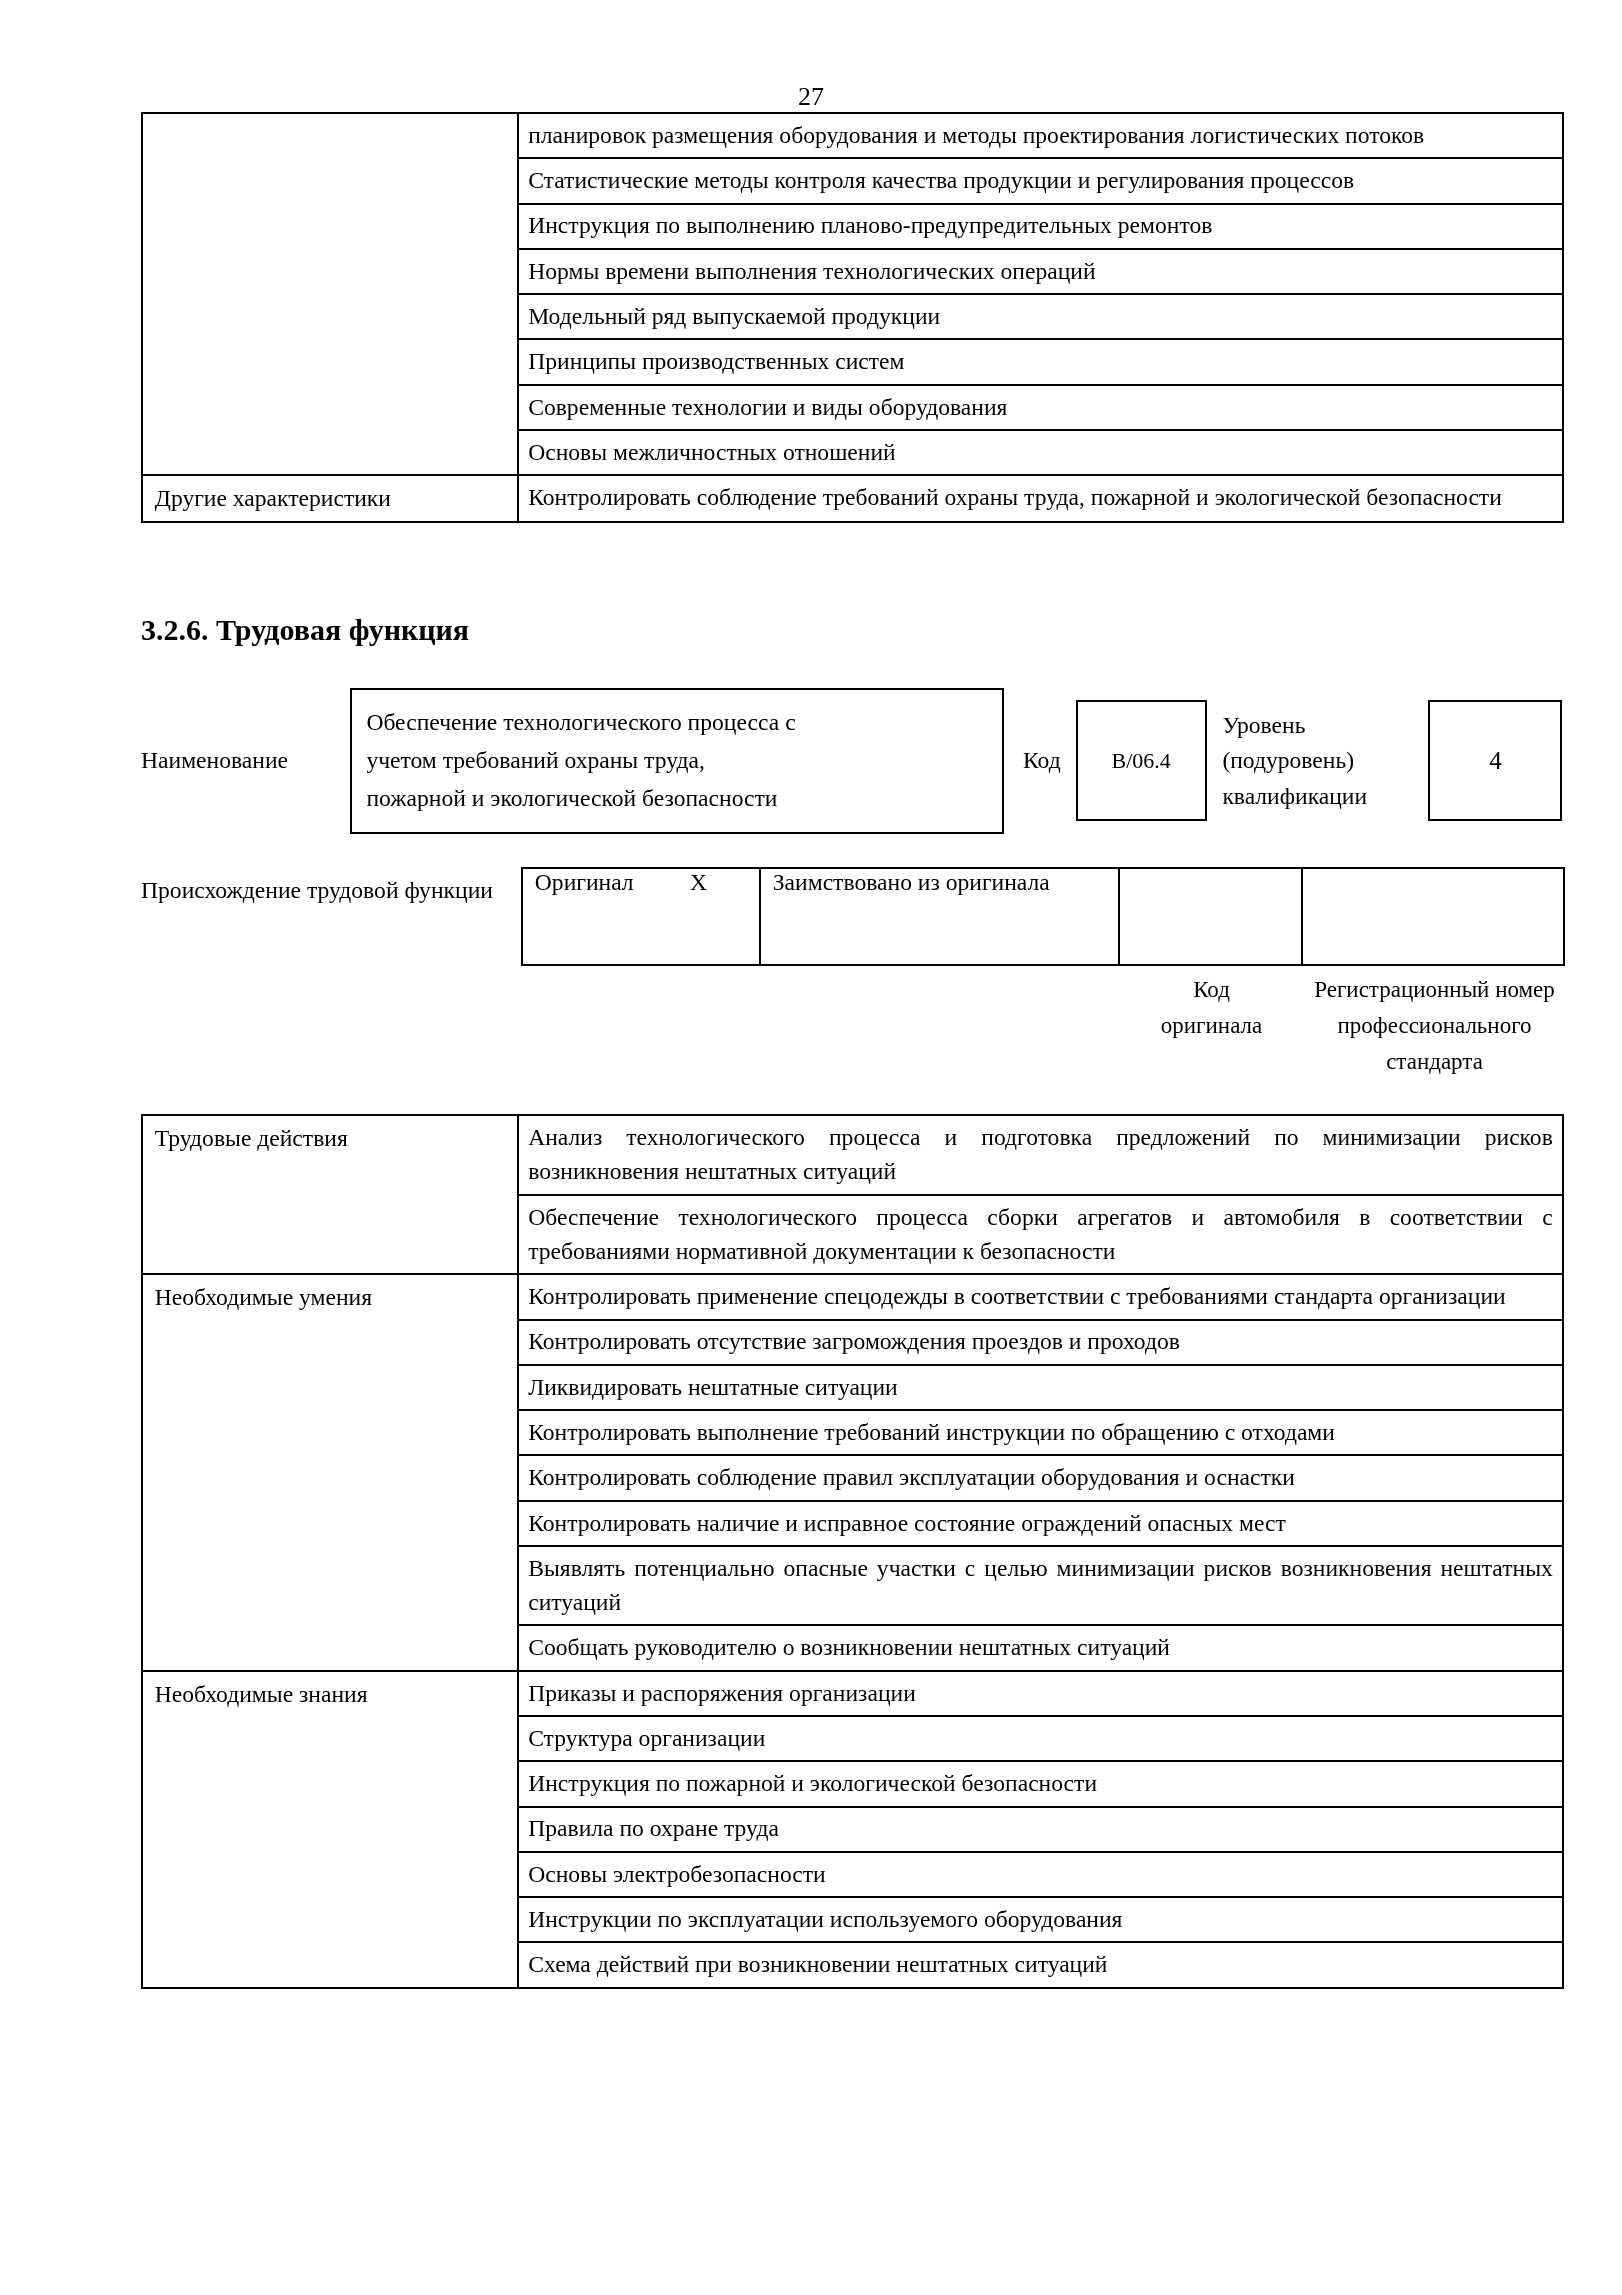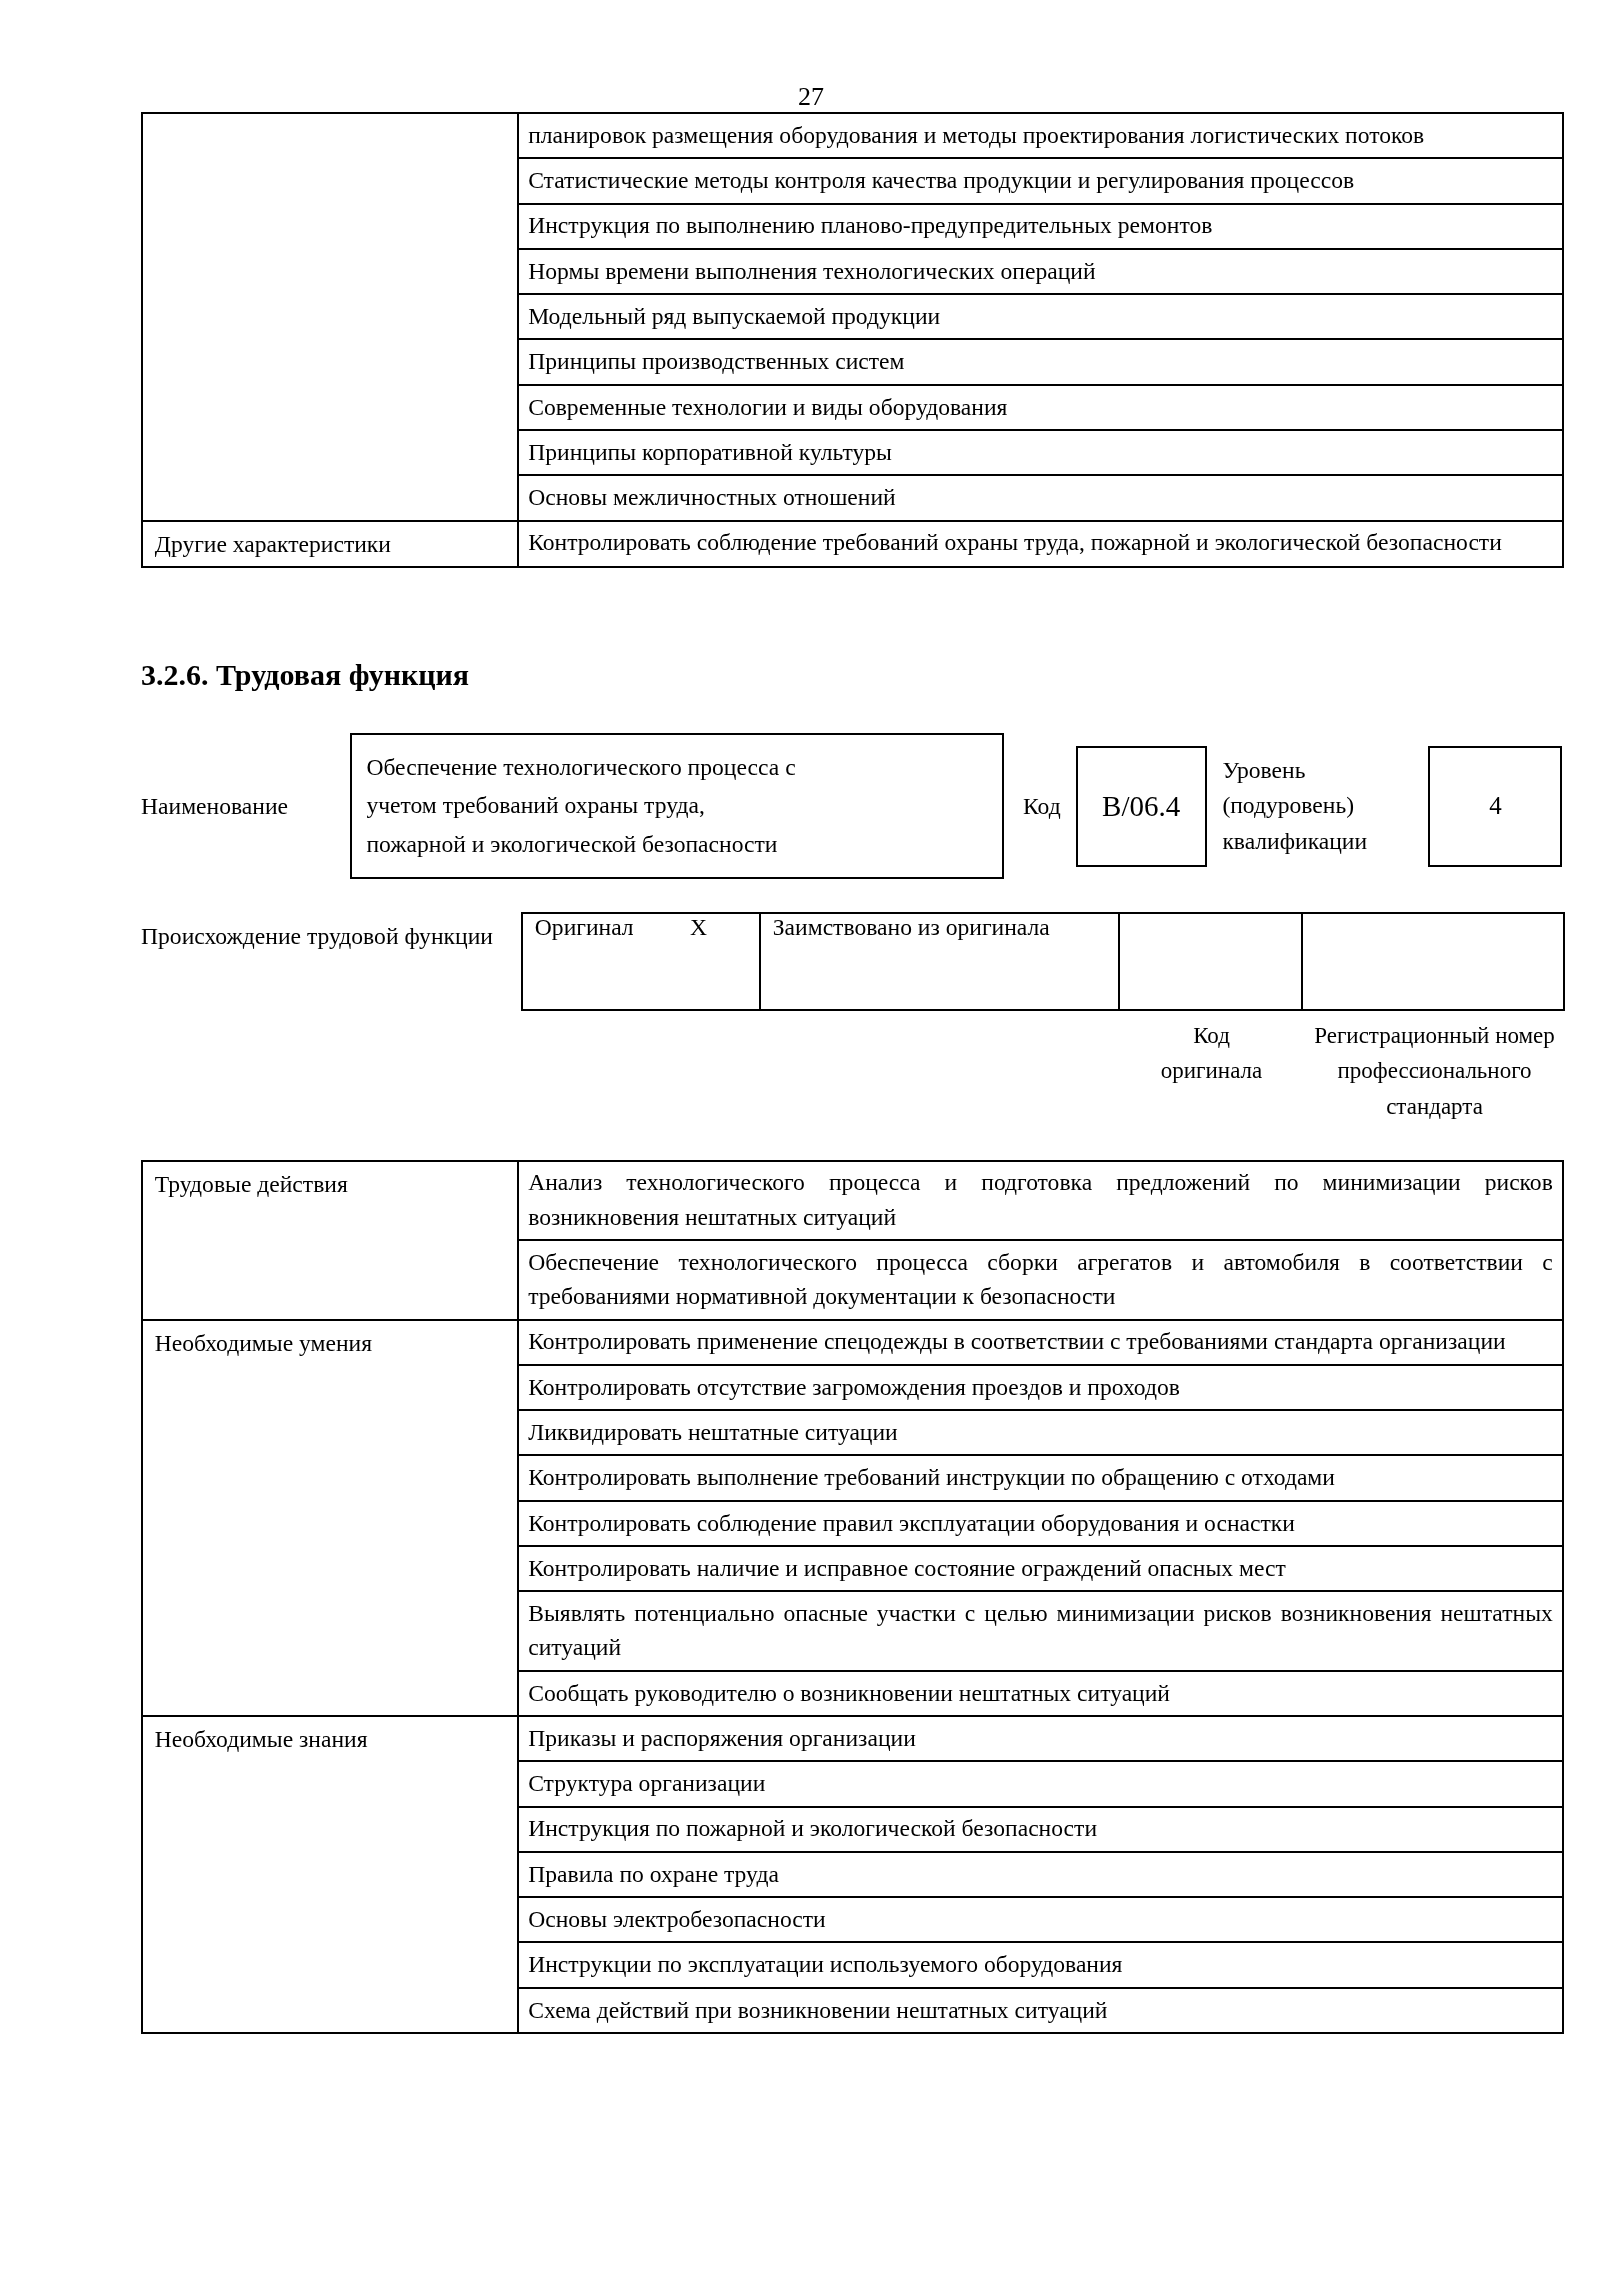--- a/index.html
+++ b/index.html
@@ -80,21 +80,21 @@
   }
   .code-box {
     flex: 0 0 131px;
     margin-left: 7.9px;
     height: 121px;
     box-sizing: border-box;
     border: 2px solid #000;
     display: flex;
     align-items: center;
     justify-content: center;
-    font-size: 29px;
+    font-size: 22px;
   }
   .level-label {
     flex: 0 0 171px;
     margin-left: 15.7px;
     line-height: 1.5;
   }
   .level-box {
     flex: 0 0 134px;
     margin-left: 35px;
     height: 121px;
@@ -176,21 +176,20 @@
   <div class="trow">
     <div class="cell-l"></div>
     <div class="cell-r">
       <div class="item">планировок размещения оборудования и методы проектирования логистических потоков</div>
       <div class="item">Статистические методы контроля качества продукции и регулирования процессов</div>
       <div class="item">Инструкция по выполнению планово-предупредительных ремонтов</div>
       <div class="item">Нормы времени выполнения технологических операций</div>
       <div class="item">Модельный ряд выпускаемой продукции</div>
       <div class="item">Принципы производственных систем</div>
       <div class="item">Современные технологии и виды оборудования</div>
-      <div class="item">Принципы корпоративной культуры</div>
       <div class="item">Основы межличностных отношений</div>
     </div>
   </div>
   <div class="trow">
     <div class="cell-l">Другие характеристики</div>
     <div class="cell-r">
       <div class="item">Контролировать соблюдение требований охраны труда, пожарной и экологической безопасности</div>
     </div>
   </div>
 </div>

